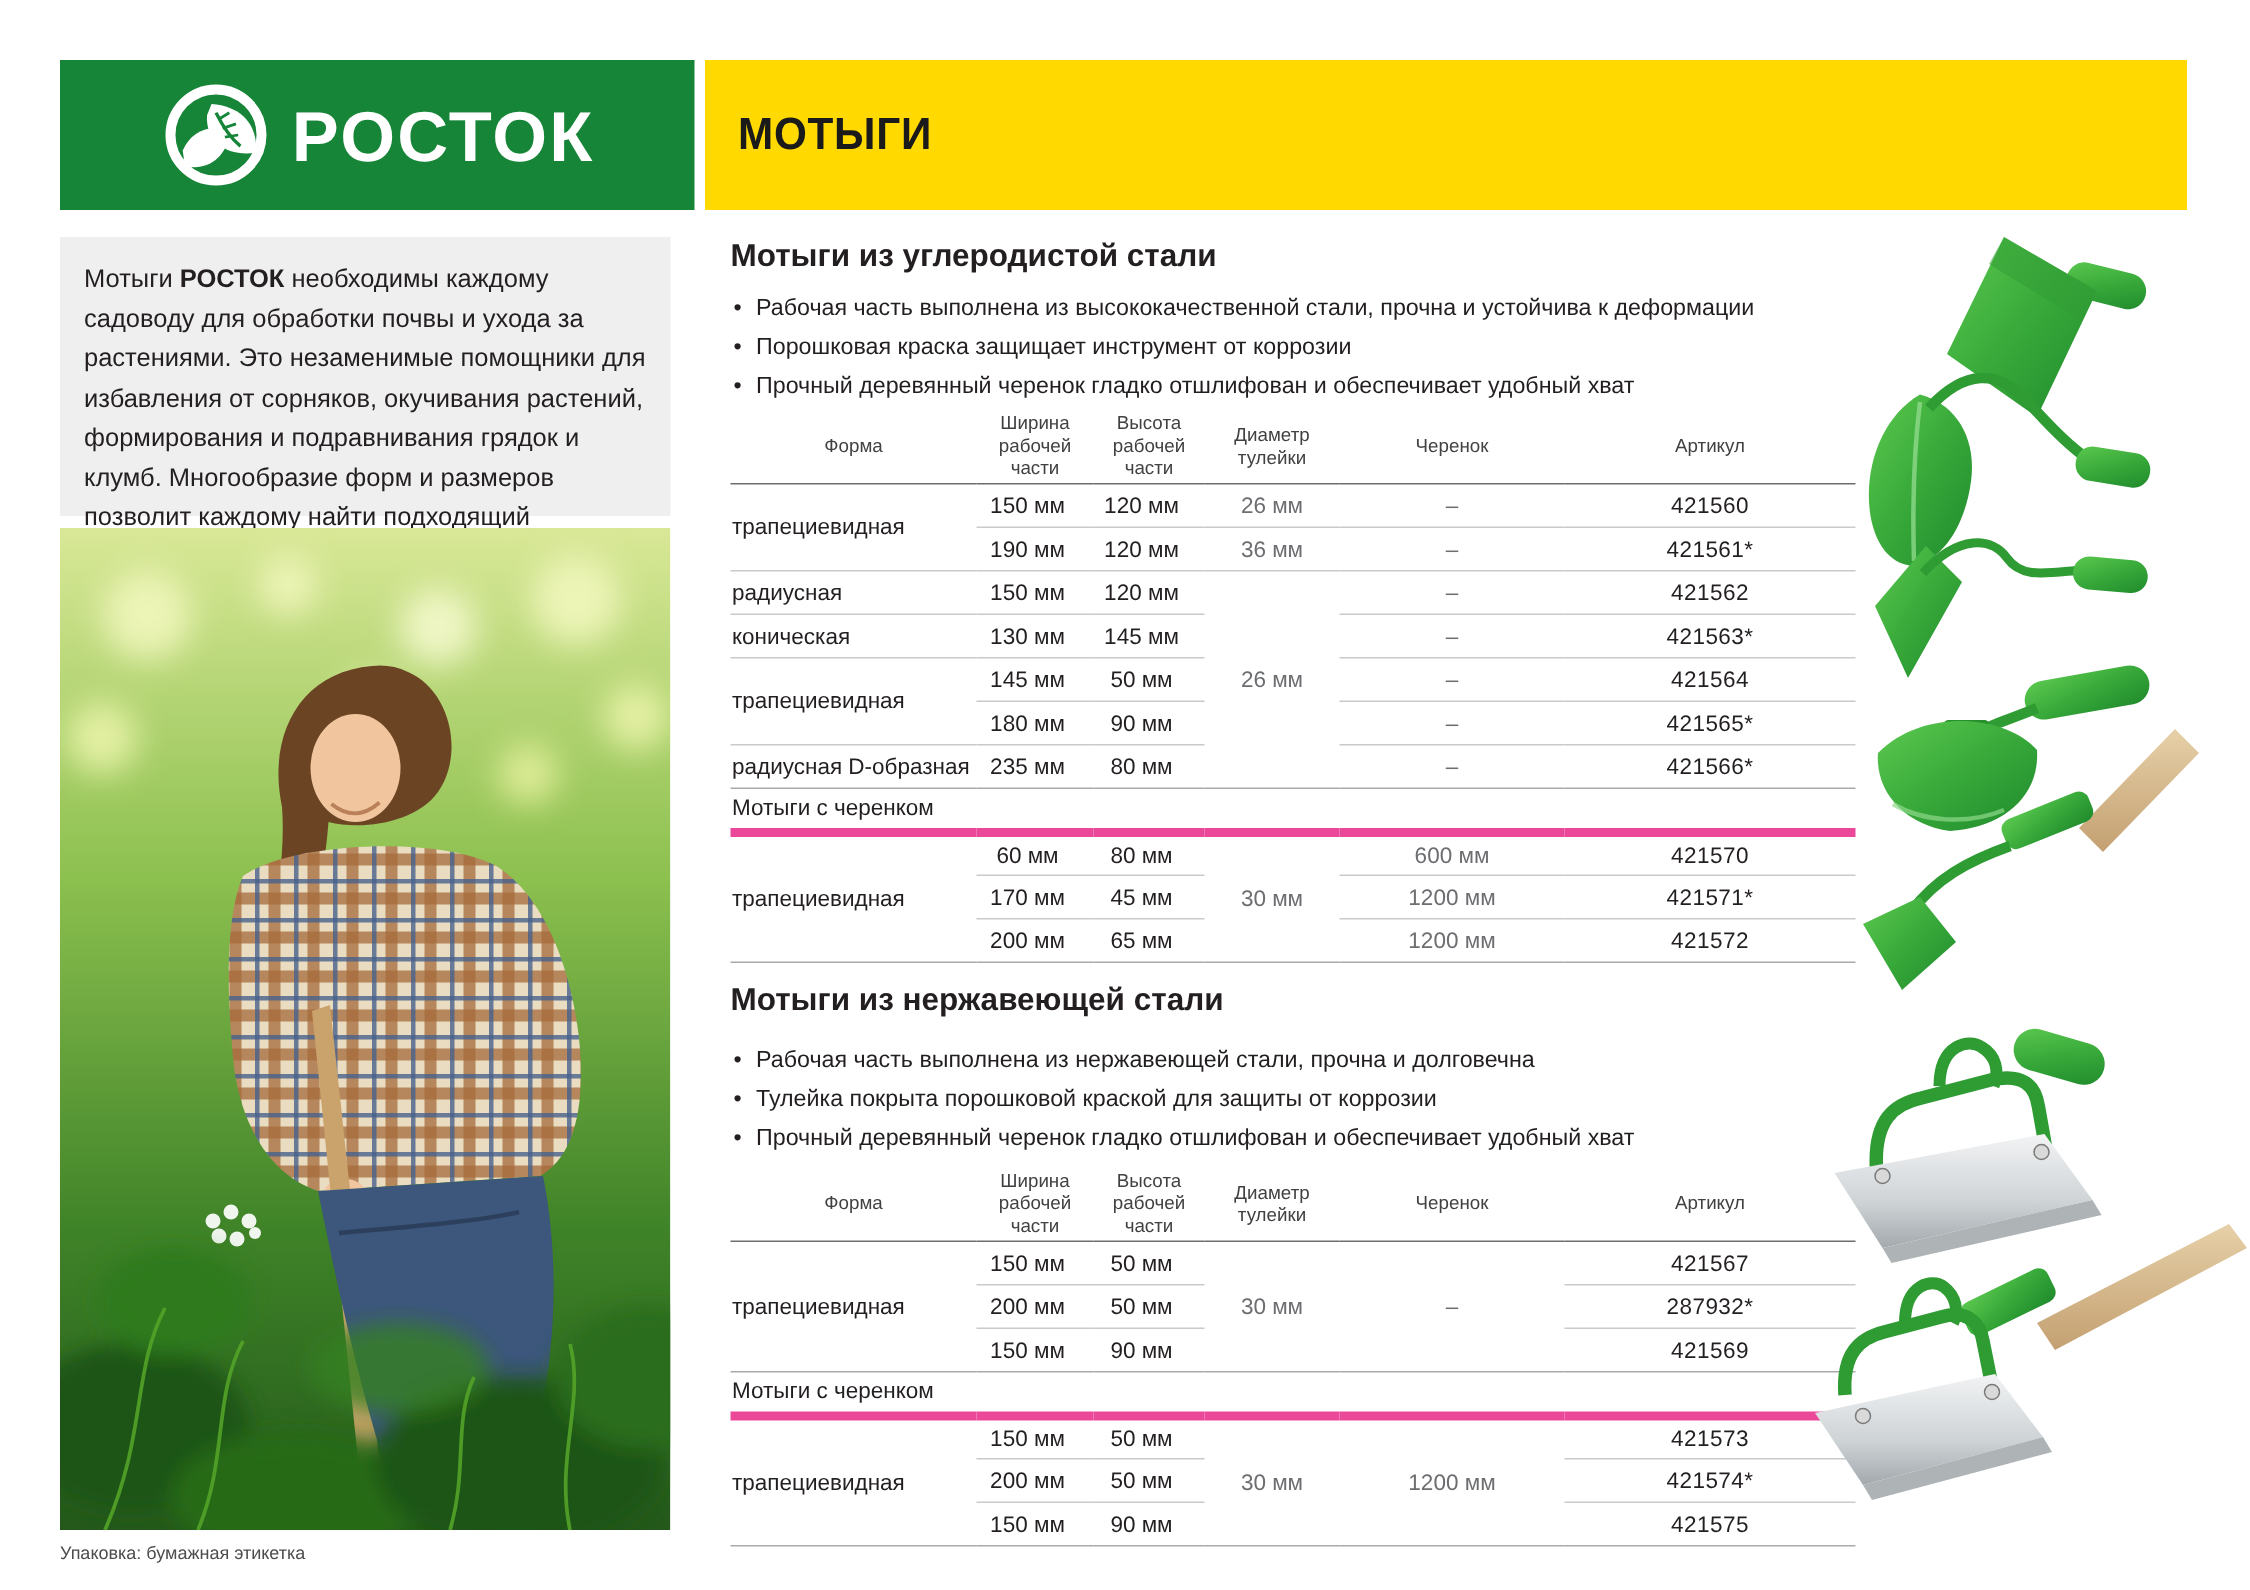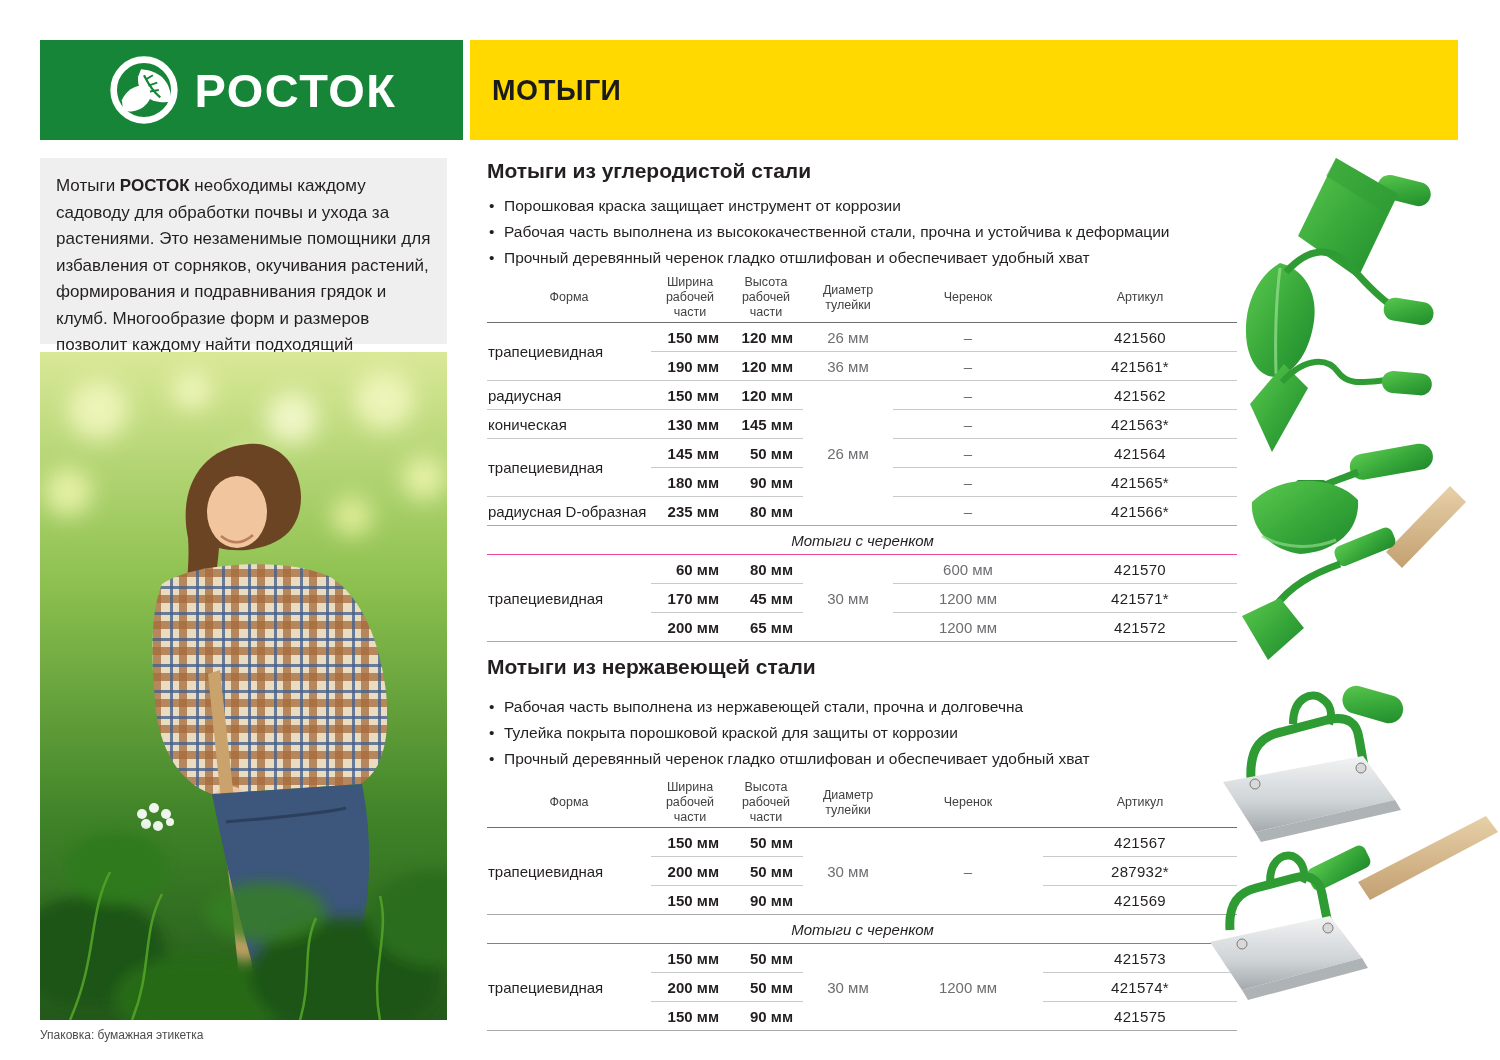--- a/index.html
+++ b/index.html
@@ -32,25 +32,25 @@
   .feature-list li::before { content:"•"; position:absolute; left:2px; top:0; color:#231f20; }
 
   table.spec { position:absolute; left:0; width:750px; border-collapse:collapse; table-layout:fixed;
     border-bottom:1px solid #a7a9ac; }
   table.spec th { font-weight:400; color:#414042; font-size:12.5px; line-height:15px; text-align:center;
     vertical-align:middle; height:38px; padding:2px 1px; border-bottom:1px solid #6d6e71; }
   table.spec td { height:29px; font-size:15px; vertical-align:middle; border-top:1px solid #c9cacc; }
   table.spec tr.first td { border-top:none; }
   table.spec tr.after-sub td { border-top:none; }
   td.c-form { text-align:left; font-weight:400; padding-left:1px; font-size:15.5px; }
-  td.c-num  { text-align:right; font-weight:700; padding-right:10px; }
+  td.c-num  { text-align:center; font-weight:400; padding-right:10px; }
   td.c-dia, td.c-handle { text-align:center; color:#6d6e71; font-weight:400; }
   td.c-sku  { text-align:center; color:#231f20; font-size:15.5px; letter-spacing:.3px;margin-top:20px; }
-  td.c-sub  { font-style:italic; font-size:15px; text-align:center; padding-left:1px; height:28px;
-    border-top:1px solid #a7a9ac !important; border-bottom:1px solid #ec4899; }
+  td.c-sub  { font-size:15px; text-align:left; padding-left:1px; height:28px;
+    border-top:1px solid #a7a9ac !important; border-bottom:6px solid #ec4899; }
 
   
   .products-top { position:absolute; left:1240px; top:150px; width:260px; height:520px; }
   .products-bottom { position:absolute; left:1190px; top:670px; width:310px; height:390px; }
 </style>
 </head>
 <body>
 
 <div class="page">
 
@@ -145,22 +145,22 @@
       </g>
     </svg>
   </div>
 
   <div class="packaging-note">Упаковка: бумажная этикетка</div>
 
   <div class="content">
 
     <div class="sec-heading" style="top:159px">Мотыги из углеродистой стали</div>
     <ul class="feature-list" style="top:193px">
+      <li><span>Рабочая часть выполнена из высококачественной стали, прочна и устойчива к деформации</span></li>
       <li><span>Порошковая краска защищает инструмент от коррозии</span></li>
-      <li><span>Рабочая часть выполнена из высококачественной стали, прочна и устойчива к деформации</span></li>
       <li><span>Прочный деревянный черенок гладко отшлифован и обеспечивает удобный хват</span></li>
     </ul>
 
     <table class="spec" style="top:273px">
       <colgroup>
           <col style="width:164px">
           <col style="width:78px">
           <col style="width:74px">
           <col style="width:90px">
           <col style="width:150px">

